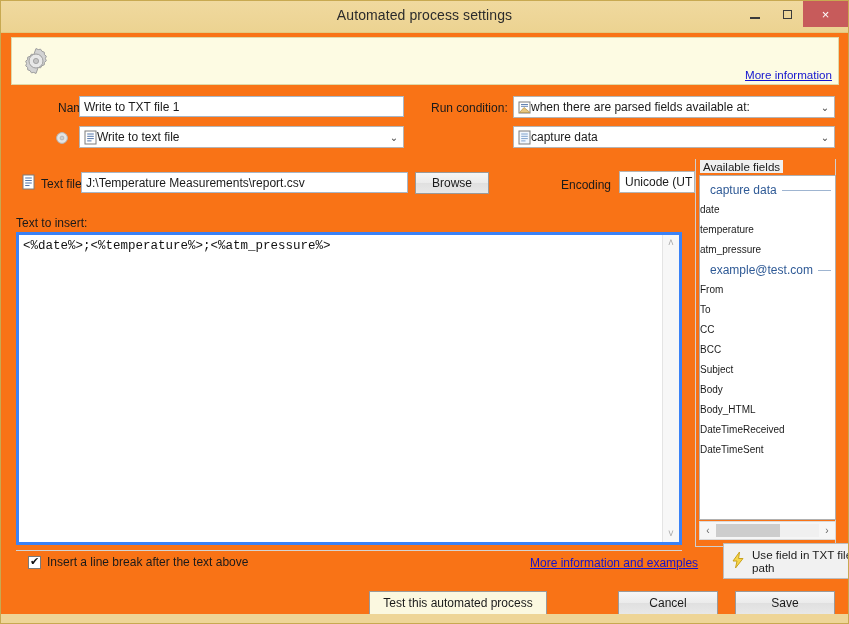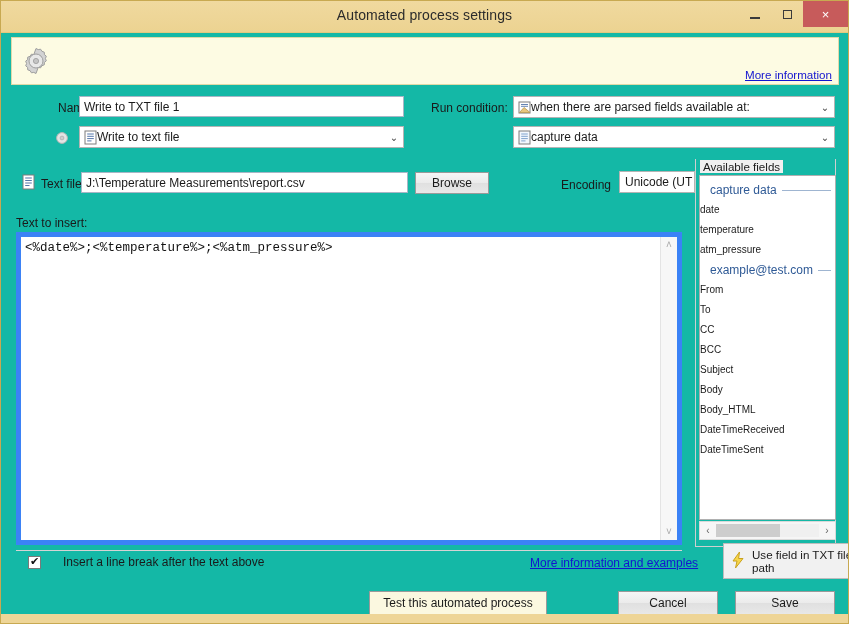--- a/index.html
+++ b/index.html
@@ -11,21 +11,21 @@
     font-family: "Liberation Sans", sans-serif;
     font-size: 12px;
     color: #1a1a1a;
   }
   #app {
     position: relative;
     width: 849px;
     height: 624px;
     overflow: hidden;
     box-sizing: border-box;
-    background: #14b8a6;
+    background: #f97316;
     border: 1px solid #c8a951;
   }
 
   
   .titlebar {
     position: relative;
     height: 31px;
     background: #eed597;
     background: linear-gradient(to bottom, #f0d99f 0%, #ecd391 100%);
     border-bottom: 1px solid #e3c97f;
@@ -174,21 +174,21 @@
   .doc-icon { display:inline-block; width:13px; height:15px; flex:none; }
 
   
   .ta-wrap {
     position: absolute;
     left: 15px;
     top: 231px;
     width: 666px;
     height: 313px;
     box-sizing: border-box;
-    border: 5px solid #3b82f6;
+    border: 3px solid #3b82f6;
     background: #fff;
     display: flex;
   }
   .ta-body {
     flex: 1;
     padding: 3px 4px;
     font-family: "Liberation Mono", monospace;
     font-size: 12.5px;
     line-height: 16px;
     color: #111;
@@ -352,21 +352,21 @@
     flex: none;
   }
   .cbox::after {
     content: "\2714";
     position: absolute;
     left: 1px;
     top: -2px;
     font-size: 11px;
     color: #111;
   }
-  .cbrow .cbl { padding-left: 22px; font-size: 12px; }
+  .cbrow .cbl { padding-left: 6px; font-size: 12px; }
   .bottom-link {
     position: absolute;
     left: 529px;
     top: 555px;
     color: #1414cf;
     text-decoration: underline;
     font-size: 12px;
     cursor: pointer;
   }
   .footer-strip {

